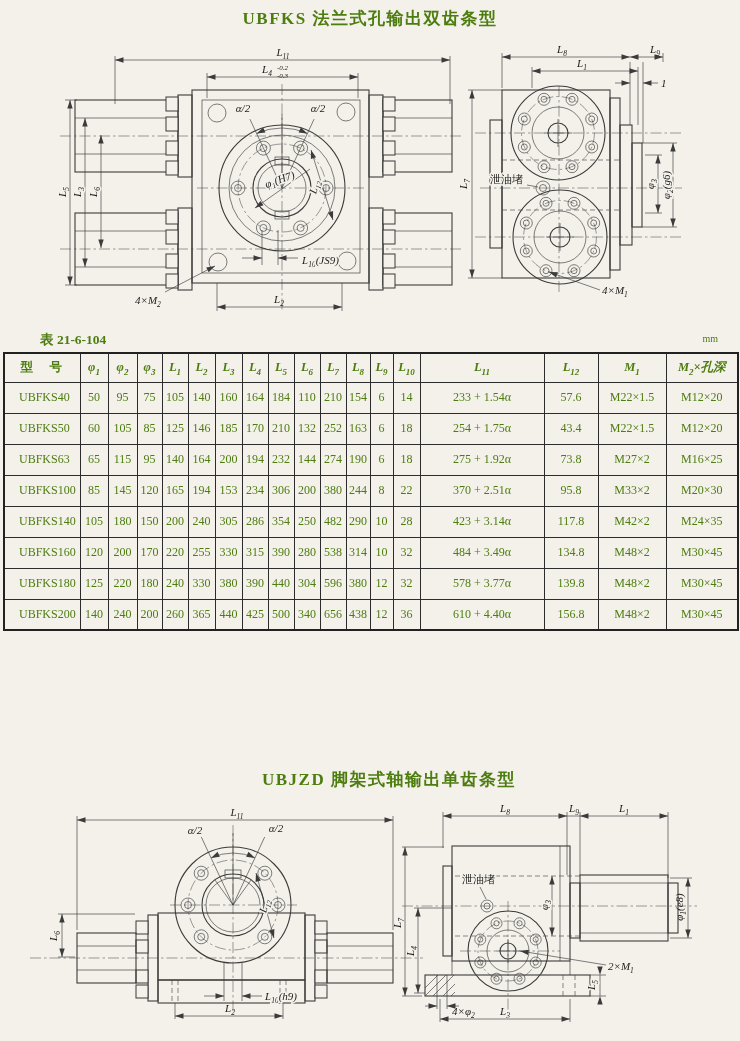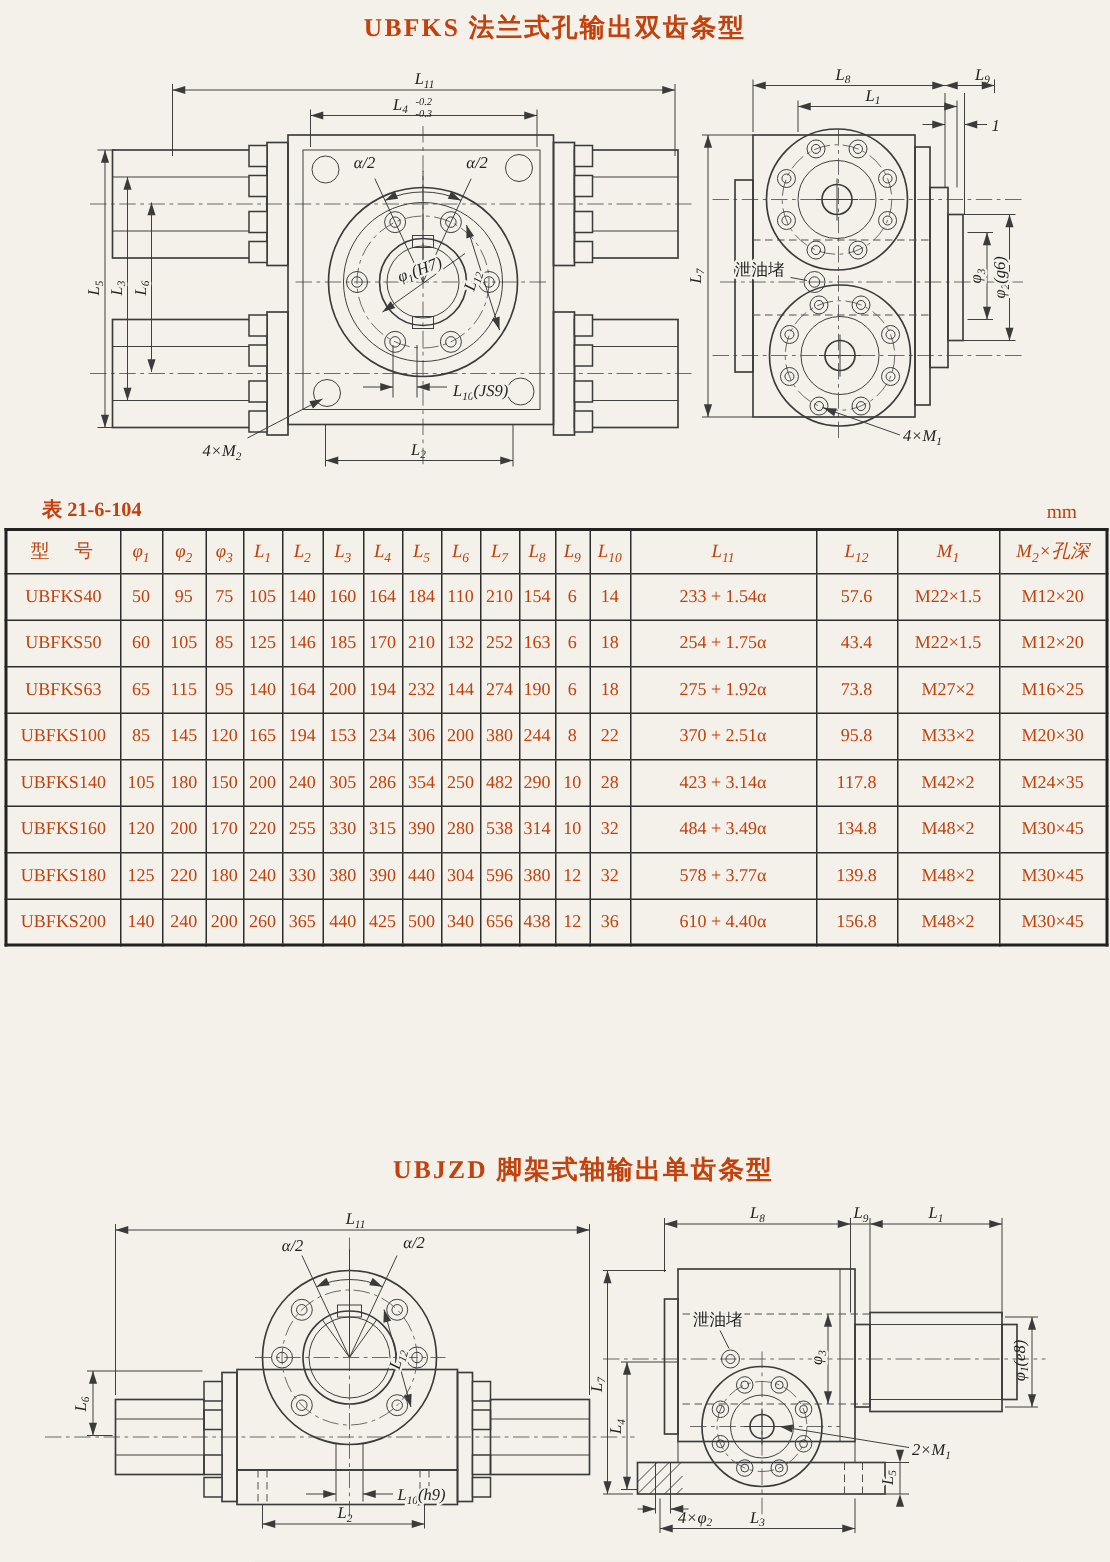--- a/index.html
+++ b/index.html
@@ -1,32 +1,32 @@
 <!DOCTYPE html>
 <html><head>
 <meta charset="utf-8">
 <style>
   * { margin:0; padding:0; box-sizing:border-box; }
   html,body { background:#e9e7e0; }
   #page { position:relative; width:740px; height:1041px; background:#f3f1ea;
-          font-family:"Liberation Serif", serif; color:#c2410c; overflow:hidden; }
+          font-family:"Liberation Serif", serif; color:#4d7c0f; overflow:hidden; }
   .title { position:absolute; left:0; width:740px; text-align:center;
            font-size:17px; font-weight:bold; letter-spacing:1.5px; }
   #title-top { top:7px; }
   #title-bottom { top:768px;margin-left:19px; }
-  #table-caption { position:absolute; left:28px; top:331px; font-size:13.5px; font-weight:bold;text-align:right; }
-  #unit-label { position:absolute; right:22px; top:333px; font-size:13px; }
+  #table-caption { position:absolute; left:40px; top:331px; font-size:13.5px; font-weight:bold;text-align:right; }
+  #unit-label { position:absolute; right:22px; top:333px; font-size:10px; }
   #spec-table { position:absolute; left:3px; top:352px; width:734px;
                 border-collapse:collapse; table-layout:fixed; border:2px solid #222; }
   #spec-table th, #spec-table td { border:1px solid #2c2c2c; text-align:center;
                 font-size:12px; padding:0; white-space:nowrap; overflow:hidden; }
-  #spec-table thead th { height:29px; font-style:italic; font-size:12.5px; font-weight:normal; }
+  #spec-table thead th { height:29px; font-style:italic; font-size:12.5px; font-weight:bold; }
   #spec-table thead th:first-child { font-style:normal; letter-spacing:2px; }
   #spec-table td { height:31px; }
-  #spec-table td.model { text-align:center; padding-left:0; }
+  #spec-table td.model { text-align:left; padding-left:14px; }
   sub { font-size:9px; }
   #notes { position:absolute; left:22px; top:707px; width:712px; font-size:12.5px; line-height:20px; }
   #note-2 { padding-left:26px; }
   svg { position:absolute; overflow:visible; }
   .ln  { stroke:#3b3b3b; stroke-width:1.1; fill:none; }
   .fn  { stroke:#3b3b3b; stroke-width:0.65; fill:none; }
   .dsh { stroke:#4a4a4a; stroke-width:0.65; fill:none; stroke-dasharray:5 3; }
   .cl  { stroke:#5a5a5a; stroke-width:0.6; fill:none; stroke-dasharray:11 3 2.5 3; }
   .ar  { fill:#3b3b3b; stroke:none; }
   .nut { fill:#f3f1ea; stroke:#3b3b3b; stroke-width:1; }

